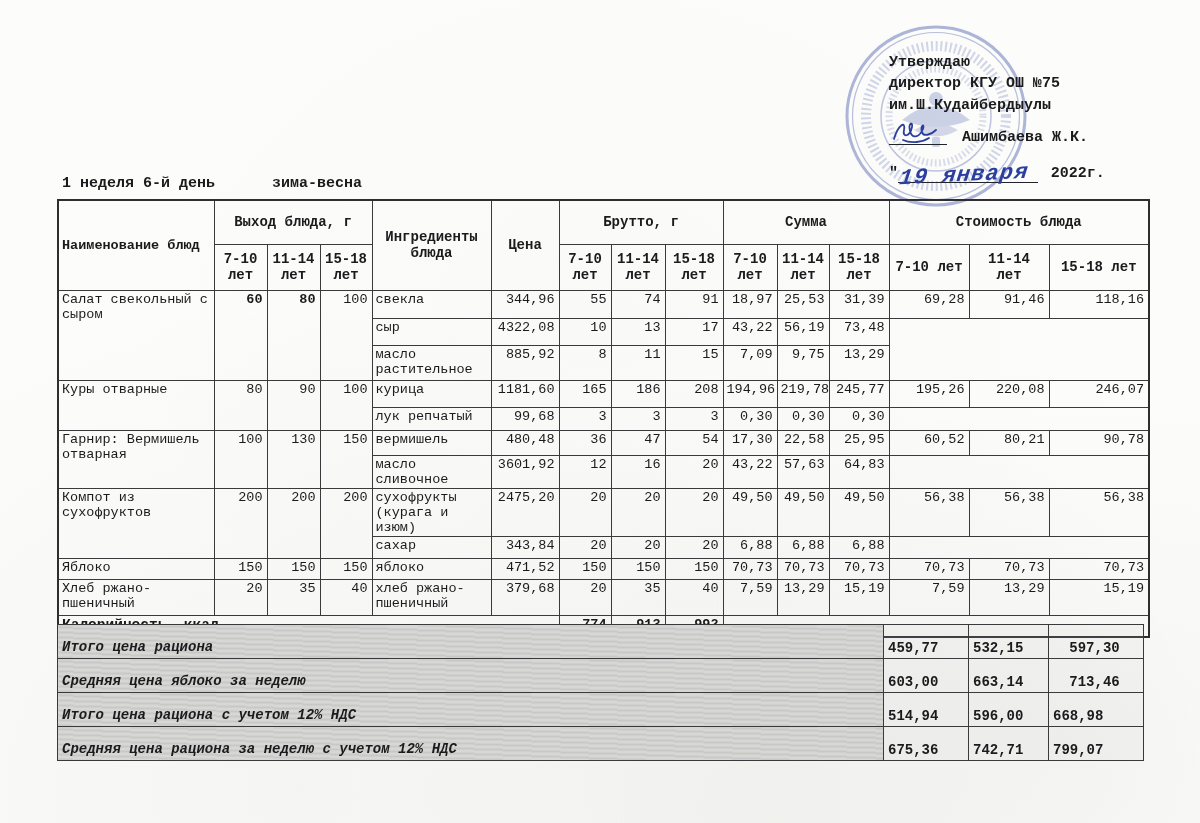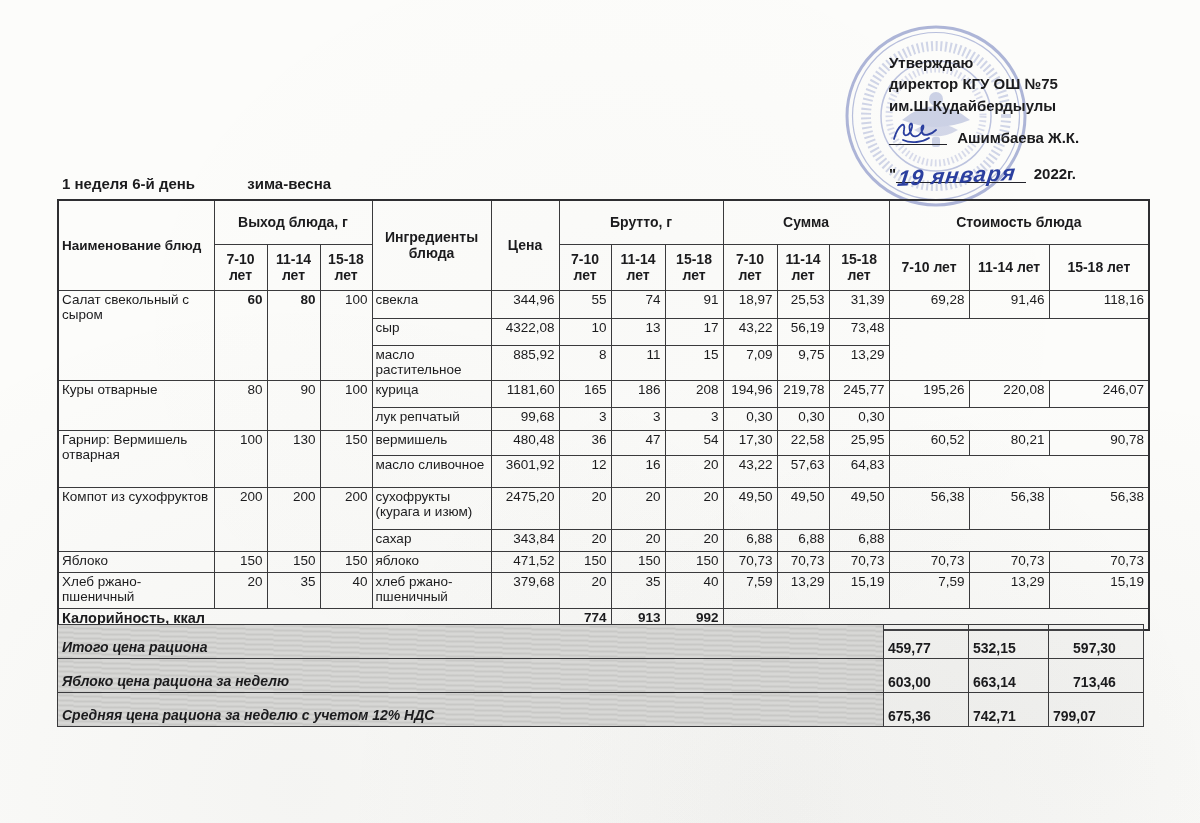--- a/index.html
+++ b/index.html
@@ -4,21 +4,21 @@
 <style>
   html,body{margin:0;padding:0;}
   .page{
     position:relative;width:1200px;height:823px;overflow:hidden;
     background:
       radial-gradient(ellipse at 25% 96%, rgba(60,60,55,0.040), transparent 45%),
       radial-gradient(ellipse at 65% 99%, rgba(60,60,55,0.045), transparent 40%),
       radial-gradient(ellipse at 90% 92%, rgba(60,60,55,0.030), transparent 35%),
       radial-gradient(ellipse at 50% 40%, rgba(80,80,75,0.015), transparent 60%),
       #fcfcfa;
-    font-family:Liberation Sans, sans-serif;
+    font-family:Liberation Mono, monospace;
     color:#1b1b1d;
   }
   
   .stamp{position:absolute;left:842px;top:22px;width:188px;height:188px;z-index:1;opacity:.6;}
   .approval{position:absolute;left:889px;top:52px;width:300px;z-index:2;
     font-weight:bold;font-size:15px;line-height:1.42;}
   .sig-row{margin-top:2px;white-space:nowrap;}
   .sig-wrap{display:inline-block;border-bottom:1.6px solid #23232a;line-height:0;
     vertical-align:-6px;margin-right:6px;}
   .date-row{margin-top:14px;white-space:nowrap;font-size:15px;}
@@ -326,24 +326,30 @@
           <col style="width:95px">
     </colgroup>
     <tbody>
           <tr>
       <td class="sl">Итого цена рациона</td>
       <td class="sv">459,77</td>
       <td class="sv">532,15</td>
       <td class="sv svl">597,30</td>
     </tr>
     <tr>
-      <td class="sl">Яблоко цена рациона за неделю</td>
+      <td class="sl">Средняя цена яблоко за неделю</td>
       <td class="sv">603,00</td>
       <td class="sv">663,14</td>
       <td class="sv svl">713,46</td>
+    </tr>
+    <tr>
+      <td class="sl">Итого цена рациона с учетом 12% НДС</td>
+      <td class="sv">514,94</td>
+      <td class="sv">596,00</td>
+      <td class="sv">668,98</td>
     </tr>
     <tr>
       <td class="sl">Средняя цена рациона за неделю с учетом 12% НДС</td>
       <td class="sv">675,36</td>
       <td class="sv">742,71</td>
       <td class="sv">799,07</td>
     </tr>
   </tbody>
       </table>
   </div>

